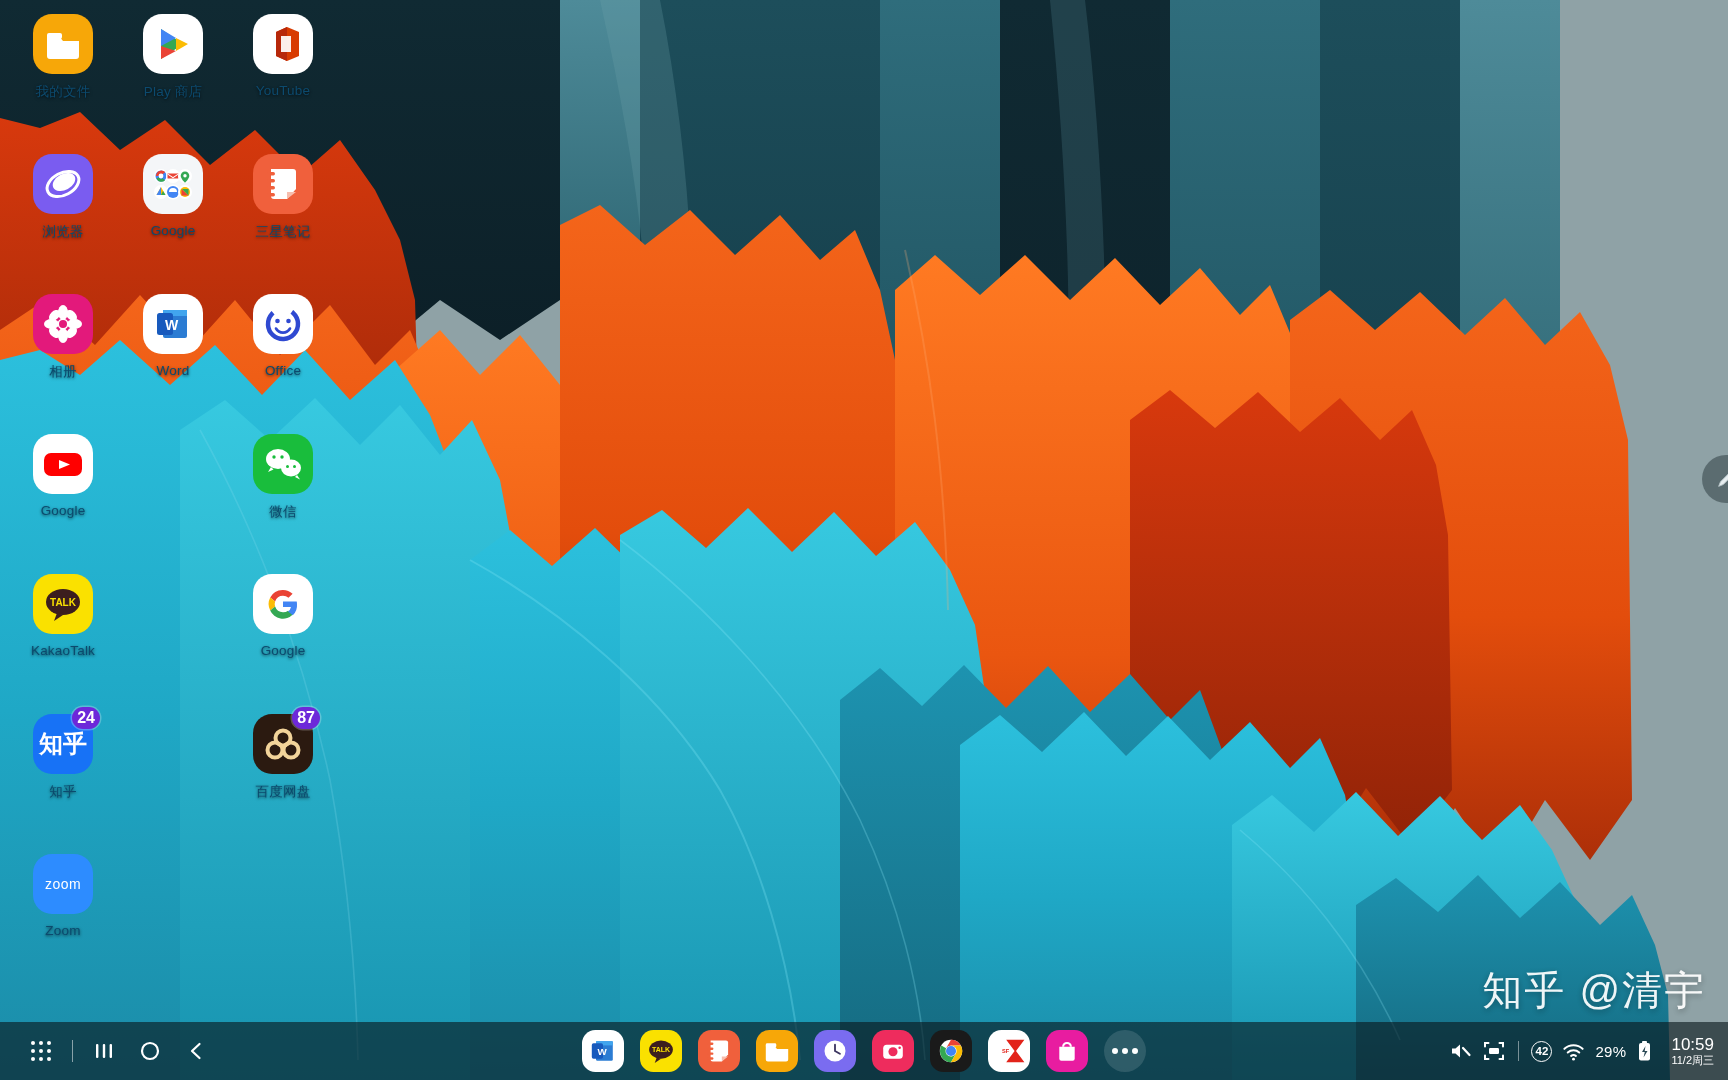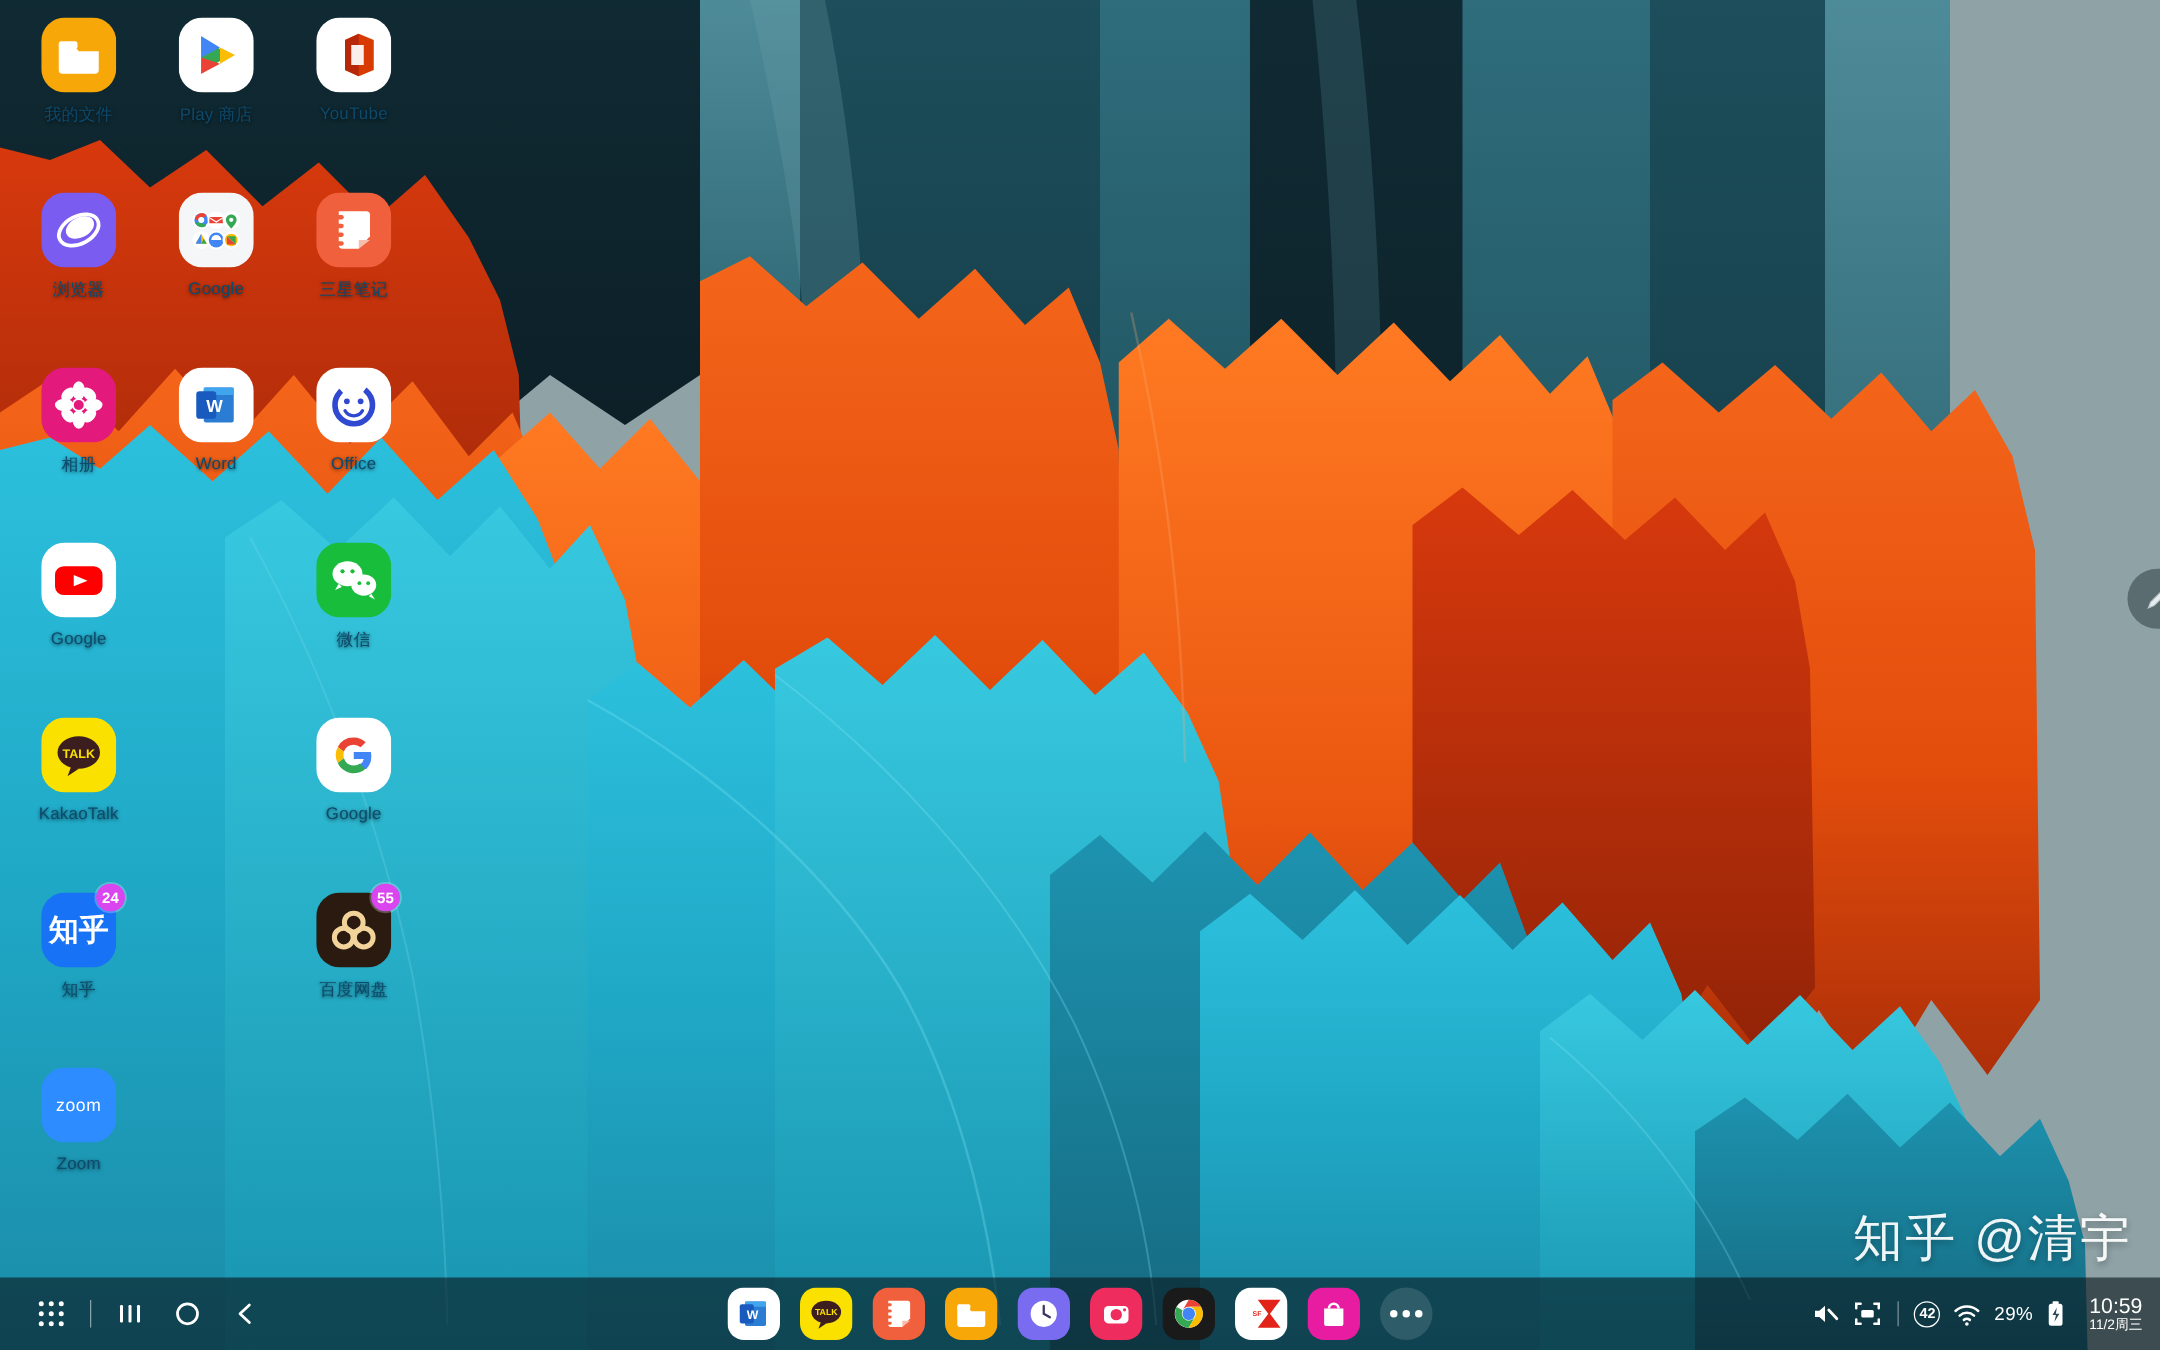--- a/index.html
+++ b/index.html
@@ -18,21 +18,21 @@
     padding-top:14px; padding-left:8px; column-gap:0; row-gap:0;
   }
   .app { position:relative; display:flex; flex-direction:column; align-items:center;
          width:110px; cursor:pointer; }
   .app .ic { position:relative; width:60px; height:60px; border-radius:18px;
              display:flex; align-items:center; justify-content:center;
              overflow:visible; }
   .app .lbl { margin-top:9px; font-size:13.5px; color:#0c4a6e; white-space:nowrap;
               text-shadow:0 1px 3px rgba(0,0,0,.65); letter-spacing:.2px; }
   .badge { position:absolute; top:-7px; right:-7px; min-width:22px; height:22px;
-           border-radius:11px; background:#d946ef; color:#fff; font-size:12px;
+           border-radius:11px; background:#6d28d9; color:#fff; font-size:16px;
            font-weight:bold; display:flex; align-items:center; justify-content:center;
            padding:0 5px; box-shadow:0 0 0 1.5px rgba(255,255,255,.25); z-index:3; }
 
   
   #taskbar { position:absolute; left:0; bottom:0; width:1728px; height:58px;
              background:rgba(10,22,28,.62); display:flex; align-items:center; }
   .tb-nav { display:flex; align-items:center; padding-left:18px; gap:0; }
   .tb-btn { width:46px; height:46px; display:flex; align-items:center; justify-content:center;
             cursor:pointer; }
   .tb-sep { width:1px; height:22px; background:rgba(255,255,255,.5); margin:0 8px; }
@@ -40,21 +40,21 @@
              display:flex; align-items:center; gap:16px; }
   .tb-app { width:42px; height:42px; border-radius:13px; display:flex;
             align-items:center; justify-content:center; cursor:pointer; position:relative; }
   .tb-more { width:42px; height:42px; border-radius:50%; background:rgba(255,255,255,.13);
              display:flex; align-items:center; justify-content:center; gap:4px; cursor:pointer; }
   .tb-more i { width:6px; height:6px; border-radius:50%; background:#fff; display:block; }
   .tb-status { position:absolute; right:14px; display:flex; align-items:center; gap:10px; }
   .st-icon { display:flex; align-items:center; justify-content:center; cursor:pointer; }
   .st-sep { width:1px; height:20px; background:rgba(255,255,255,.45); margin:0 2px; }
   .pct { color:#fff; font-size:15px; letter-spacing:.3px; }
-  .clock { display:flex; flex-direction:column; line-height:1.15;
+  .clock { display:flex; flex-direction:column; align-items:flex-end; line-height:1.15;
            color:#fff; margin-left:8px; }
   .clock .t { font-size:17px; }
   .clock .d { font-size:11px; }
   .num-badge { width:21px; height:21px; border-radius:50%; border:1.8px solid #fff;
                color:#fff; font-size:11.5px; display:flex; align-items:center;
                justify-content:center; font-weight:600; }
 
   
   #watermark { position:absolute; right:22px; bottom:62px; color:#fff; font-size:40px;
                opacity:.93; letter-spacing:2px; text-shadow:0 2px 6px rgba(0,0,0,.35);
@@ -397,21 +397,21 @@
     <div class="app">
       <div class="ic">
         <svg width="60" height="60" viewBox="0 0 60 60">
           <rect x="0" y="0" width="60" height="60" rx="19" fill="#2b1a10"></rect>
           <g fill="none" stroke="#f2d49a" stroke-width="4">
             <circle cx="22" cy="36" r="7.5"></circle>
             <circle cx="38" cy="36" r="7.5"></circle>
             <circle cx="30" cy="24" r="7.5"></circle>
           </g>
         </svg>
-        <span class="badge">55</span>
+        <span class="badge">87</span>
       </div>
       <span class="lbl">百度网盘</span>
     </div>
 
     <div class="app">
       <div class="ic">
         <svg width="60" height="60" viewBox="0 0 60 60">
           <rect x="0" y="0" width="60" height="60" rx="19" fill="#2d8cff"></rect>
           <text x="30" y="35" font-family="'Liberation Sans',sans-serif" font-size="14" fill="#fff" text-anchor="middle" letter-spacing="0.5">zoom</text>
         </svg>

